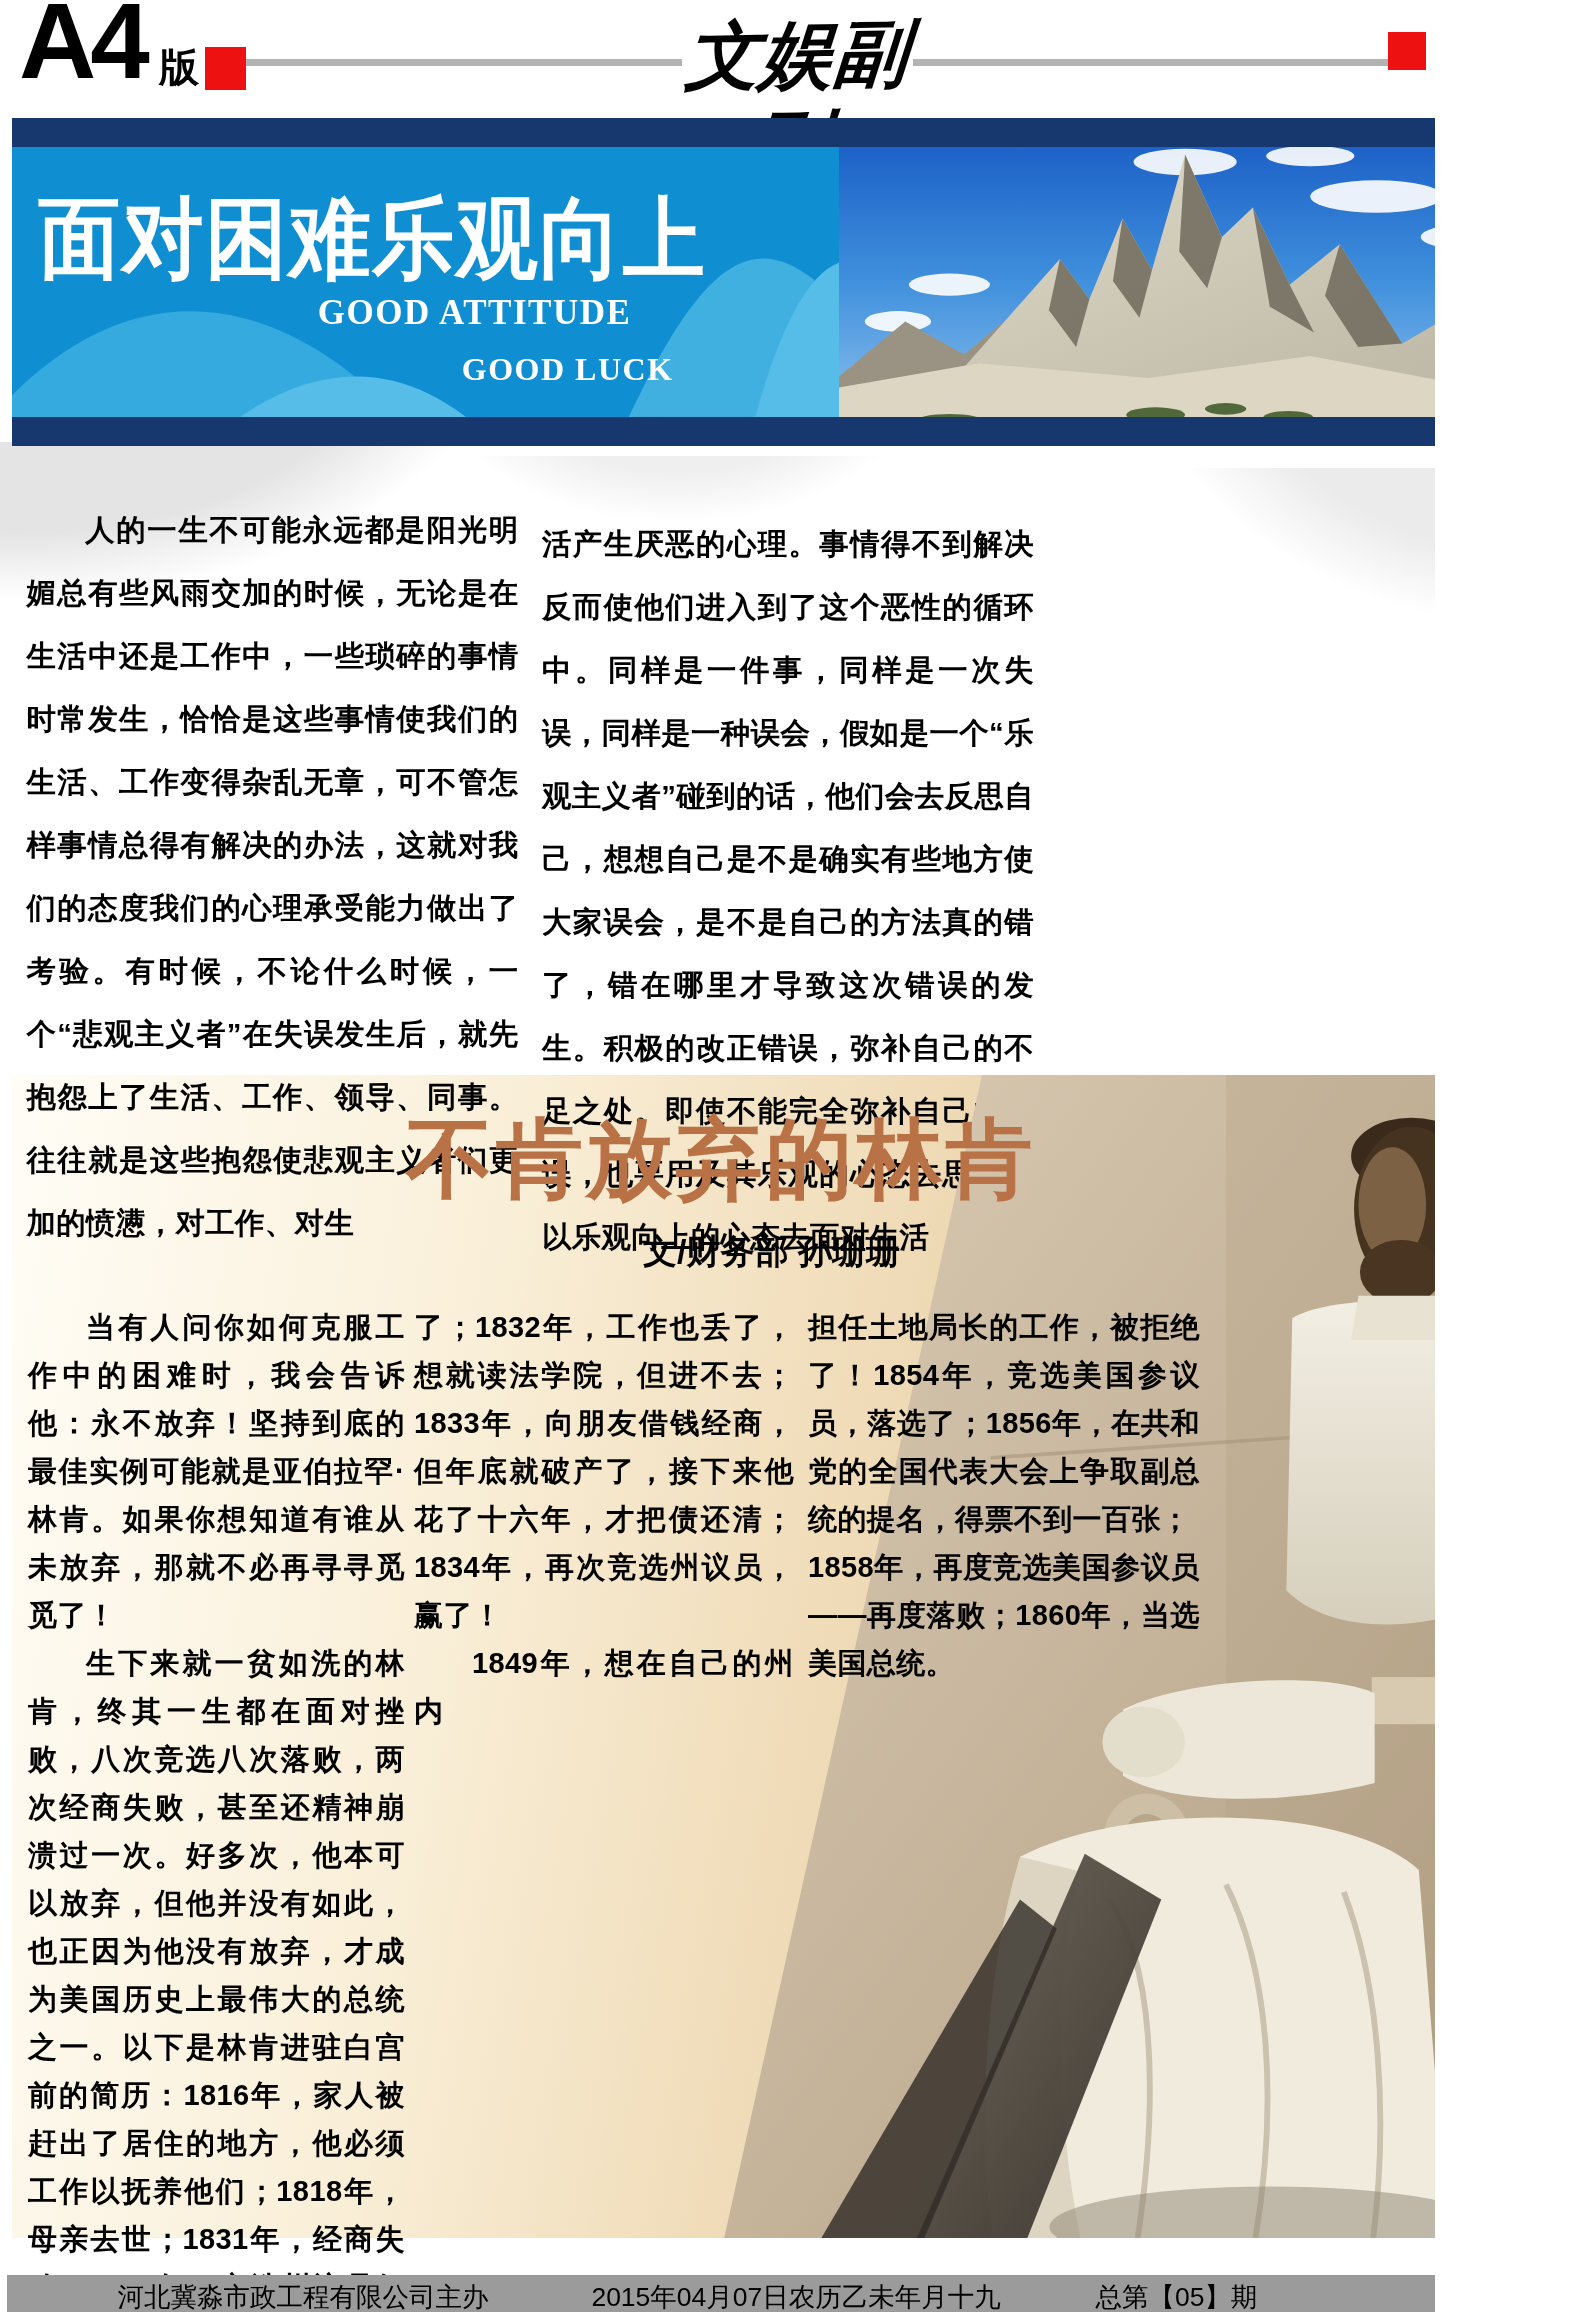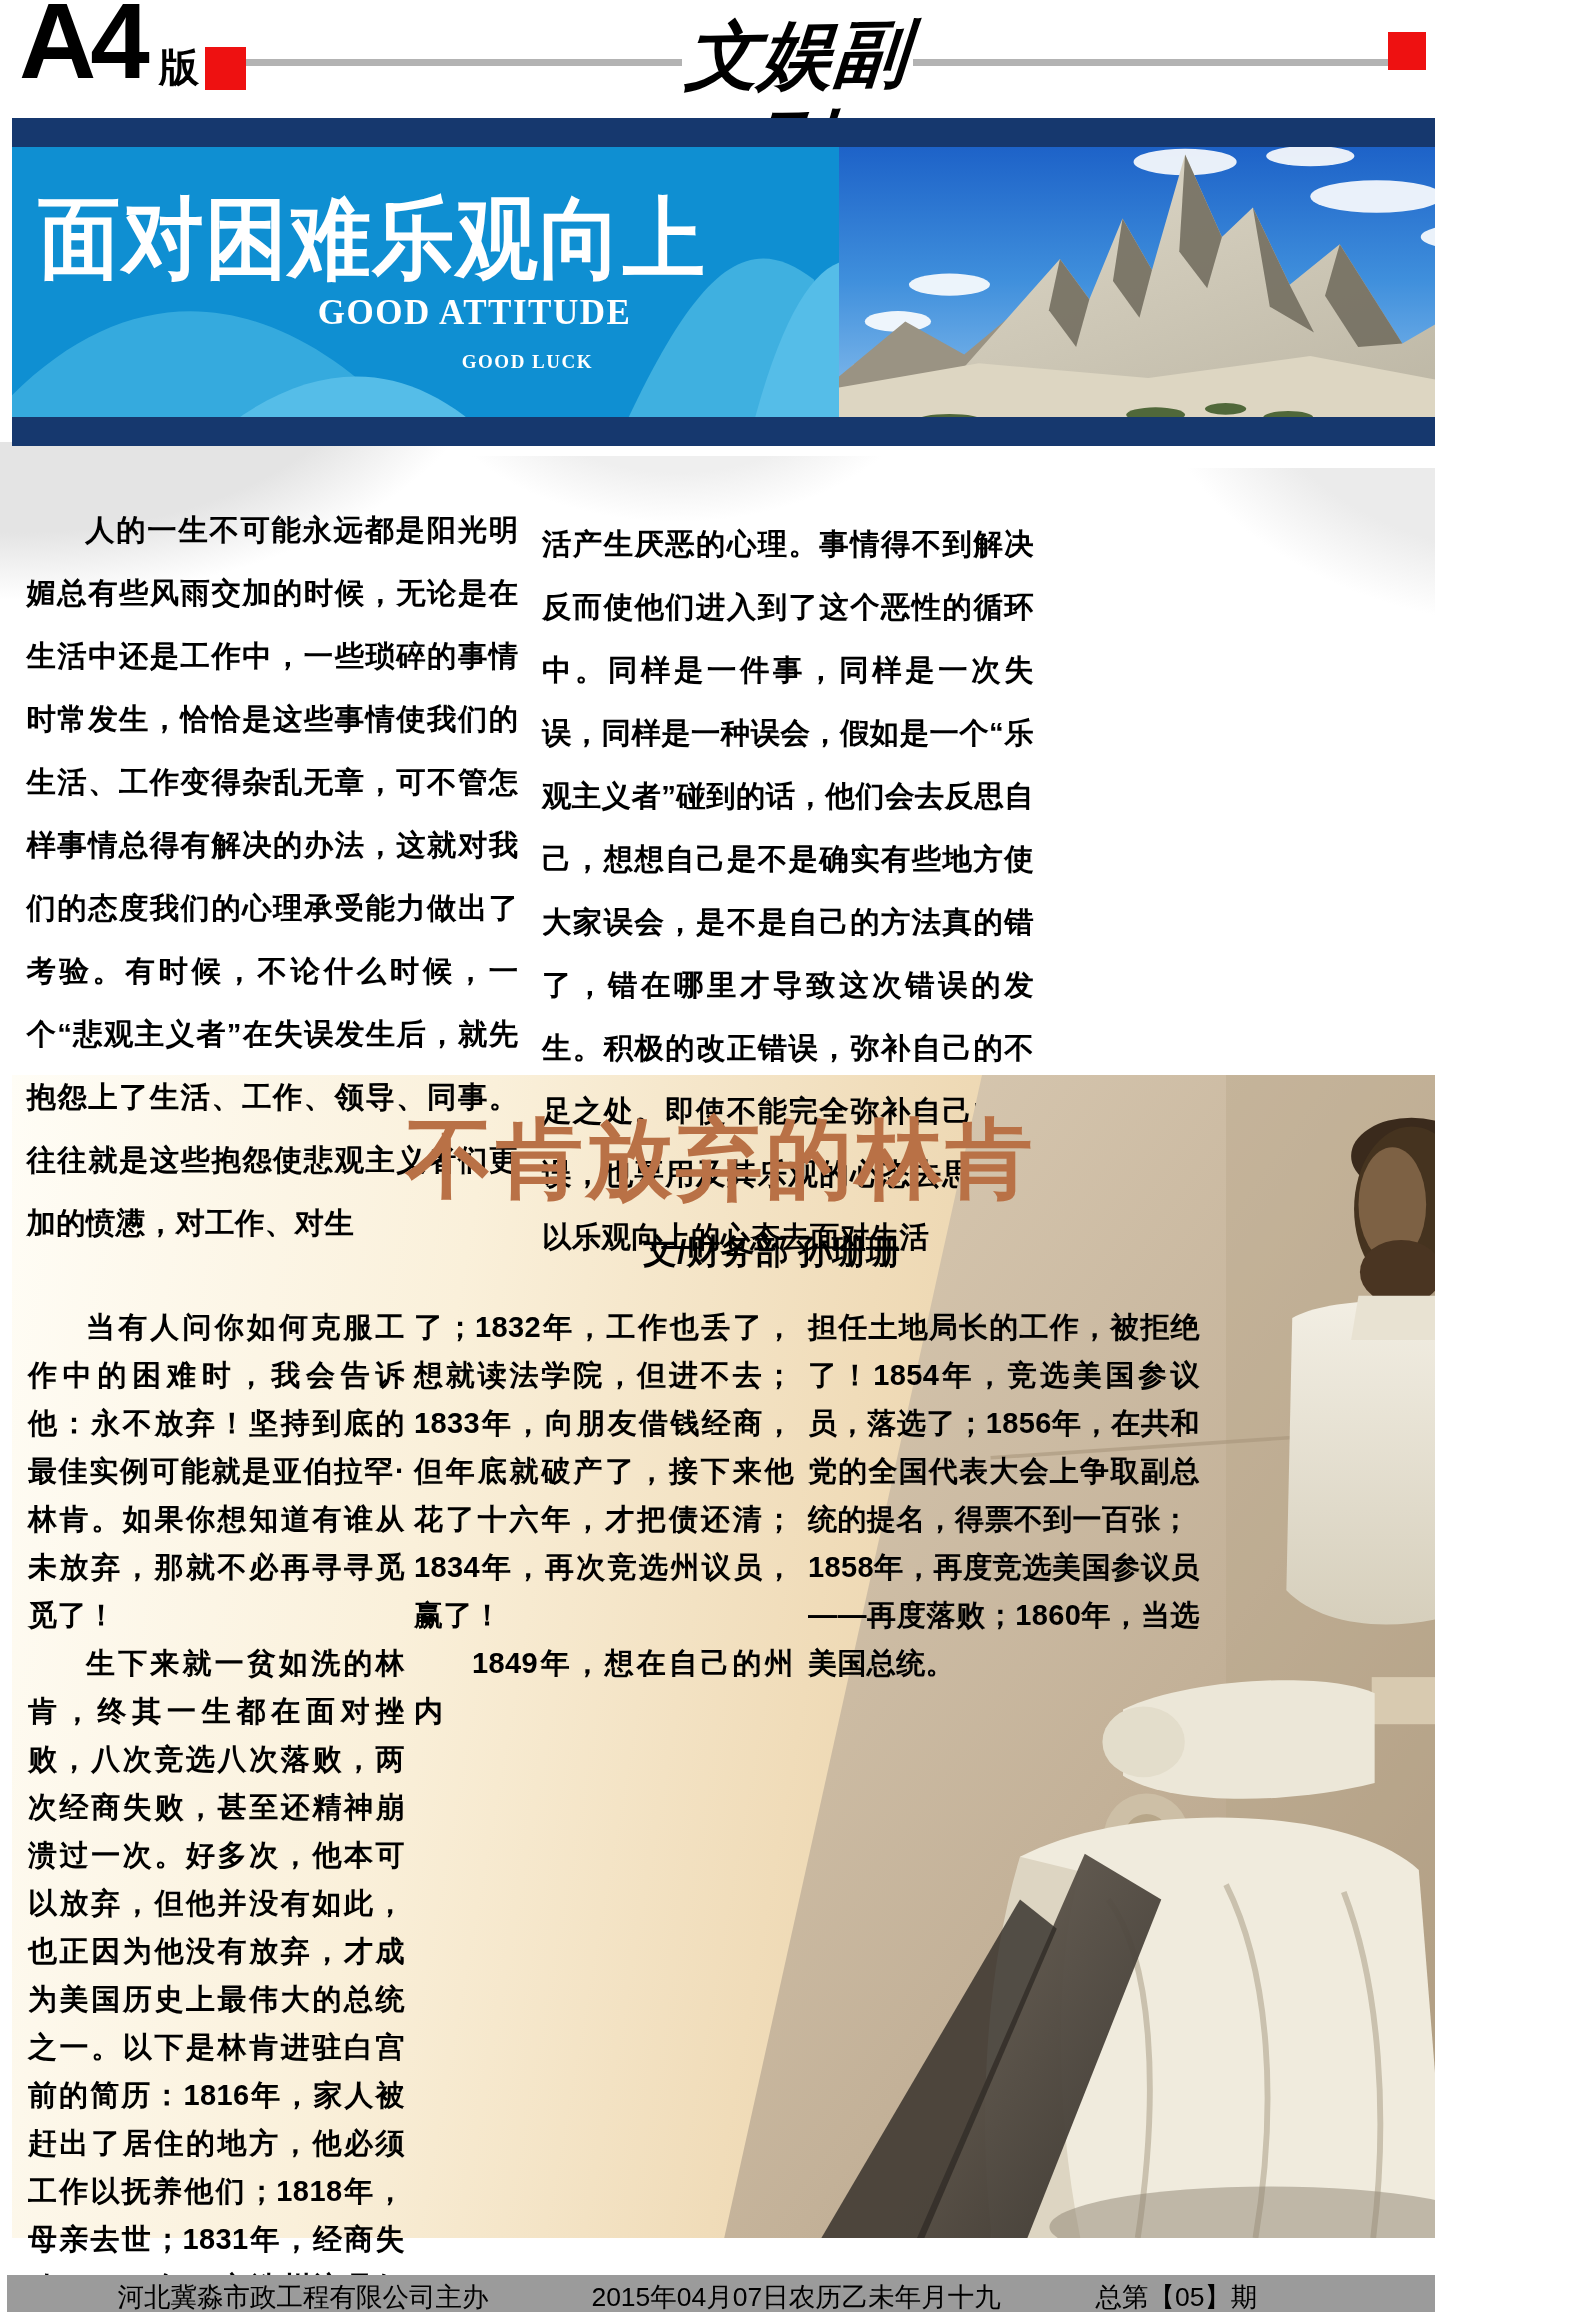--- a/index.html
+++ b/index.html
@@ -24,21 +24,21 @@
   
   .banner{position:absolute;left:11.8px;top:118px;width:1519px;height:328px;background:#0f8fd2;overflow:hidden;}
   .strip{position:absolute;left:0;width:100%;height:29.4px;background:#16386e;z-index:3;}
   .strip-top{top:0;}
   .strip-bot{bottom:0;}
   .waves{position:absolute;left:0;top:0;width:100%;height:100%;z-index:1;}
   .banner-title{position:absolute;left:26.5px;top:62px;z-index:2;color:#fff;font-size:82px;
       font-weight:900;letter-spacing:1.5px;transform:scaleY(1.08);transform-origin:left top;}
   .banner-sub1{position:absolute;left:306px;top:175px;z-index:2;color:#fff;font-size:35px;
       font-weight:700;font-family:"Liberation Serif","DejaVu Serif",serif;letter-spacing:1.5px;}
-  .banner-sub2{position:absolute;left:450px;top:233px;z-index:2;color:#fff;font-size:19px;
+  .banner-sub2{position:absolute;left:450px;top:233px;z-index:2;color:#fff;font-size:32px;
       font-weight:700;font-family:"Liberation Serif","DejaVu Serif",serif;letter-spacing:1.5px;}
   .mountain{position:absolute;left:827px;top:16px;width:704px;height:291px;z-index:2;}
   
   .sw{position:absolute;z-index:0;}
   .sw1{left:-44px;top:442px;width:780px;height:346px;
        background:radial-gradient(100% 130% at 8% -35%, #e4e4e4 47%, rgba(255,255,255,0) 62%);}
   .sw2{left:1031px;top:468px;width:515px;height:317px;
        background:radial-gradient(130% 150% at 100% -40%, #ebebeb 45%, rgba(255,255,255,0) 60%);}
   .sw3{left:471px;top:456px;width:412px;height:206px;
        background:radial-gradient(100% 120% at 50% -40%, #efefef 40%, rgba(255,255,255,0) 60%);}

